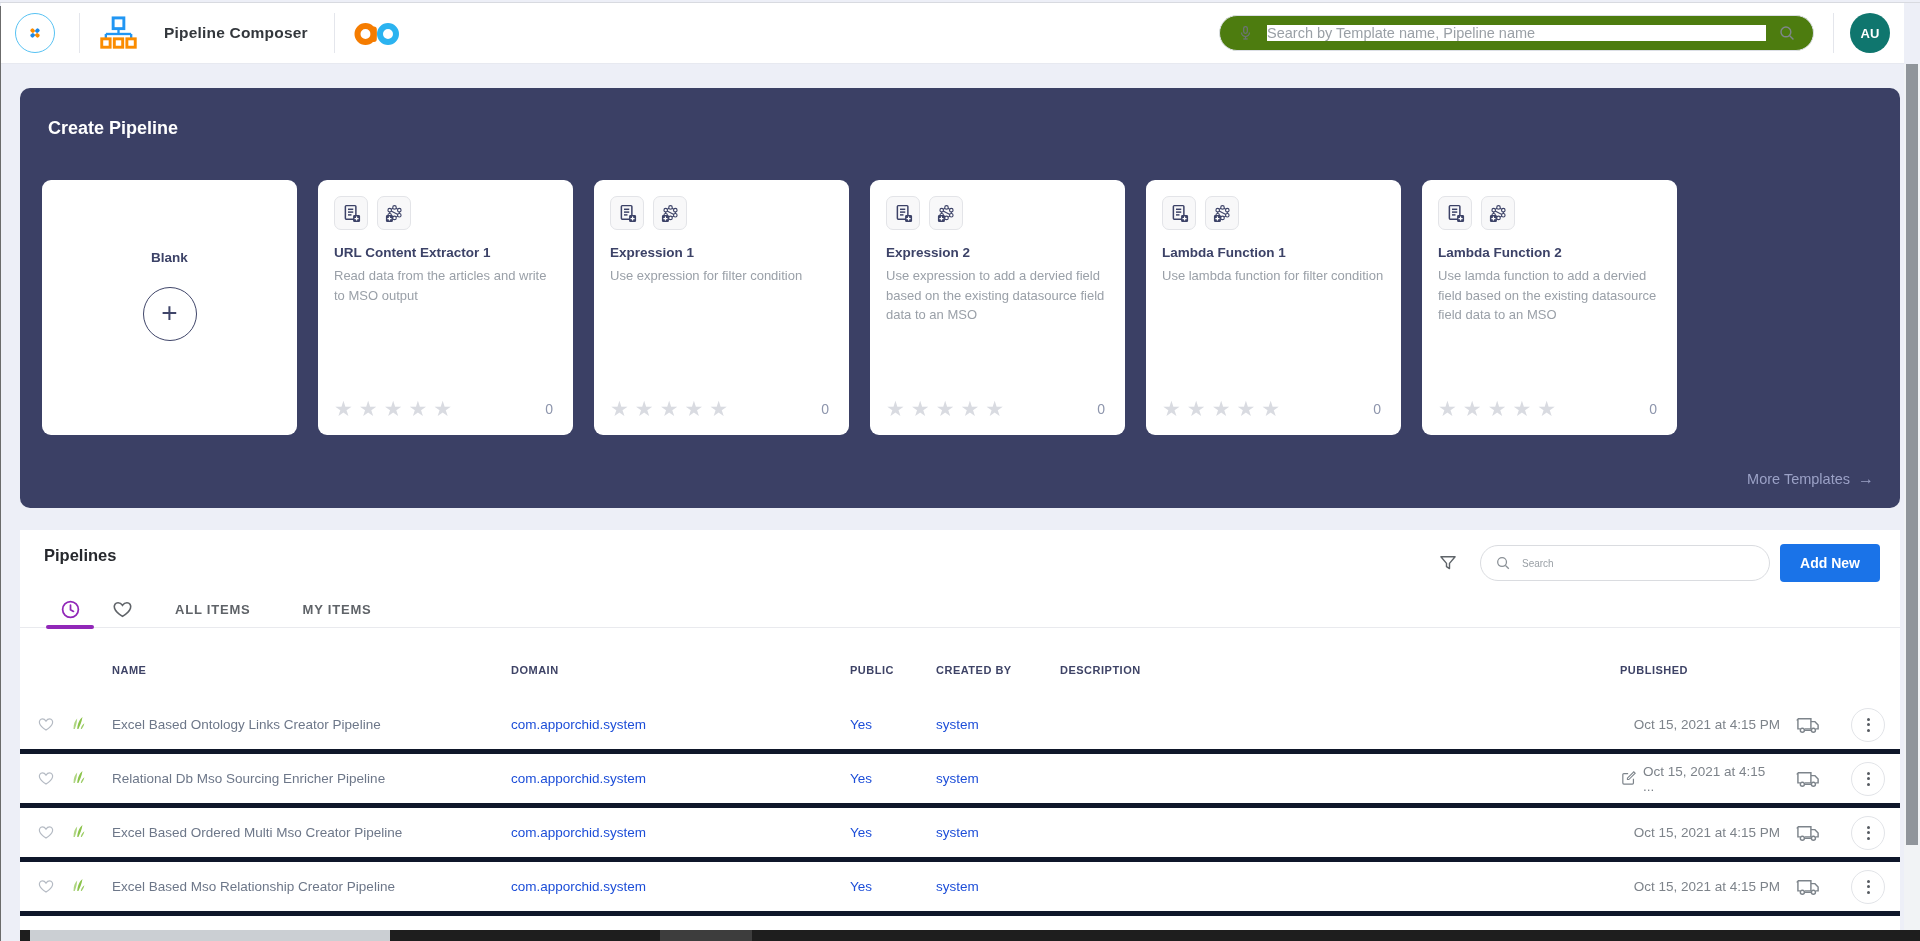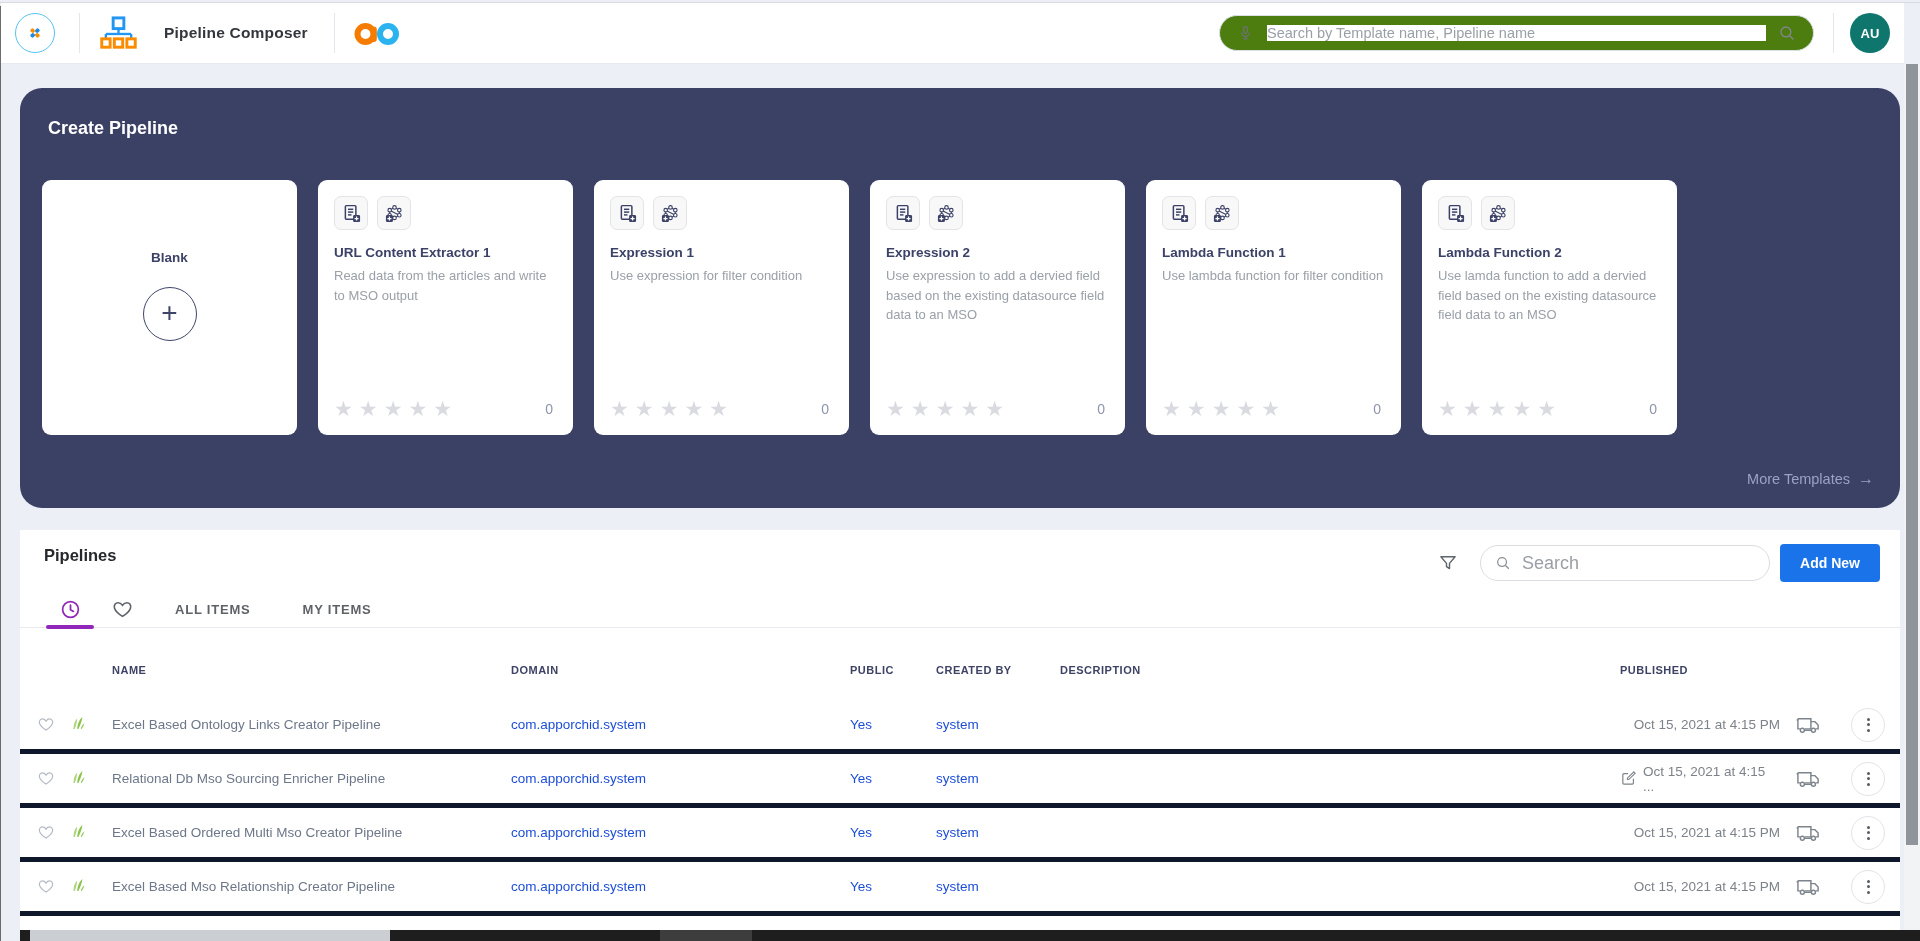--- a/index.html
+++ b/index.html
@@ -21,21 +21,21 @@
   .topsearch { width:595px; height:36px; border:1px solid #dcdfe6; border-radius:18px; display:flex;
                align-items:center; padding:0 16px; gap:12px; background:#4d7c0f; }
   .topsearch input { border:none; outline:none; flex:1; font-size:14.5px; color:#3c4043;
                      font-family:"Liberation Sans", sans-serif; }
   .topsearch input::placeholder { color:#9aa0a6; }
   .avatar { width:40px; height:40px; border-radius:50%; background:#0f766e; color:#fff; font-size:13px;
             font-weight:bold; display:flex; align-items:center; justify-content:center; cursor:pointer; }
 
   
   .hero { position:absolute; top:88px; left:20px; width:1880px; height:420px; background:#3b4065;
-          border-radius:22px; }
+          border-radius:10px; }
   .hero-title { position:absolute; top:30px; left:28px; color:#fff; font-size:18px; font-weight:bold; }
   .cards { position:absolute; top:92px; left:22px; display:flex; gap:21px; }
   .card { width:255px; height:255px; background:#fff; border-radius:9px; padding:16px; display:flex;
           flex-direction:column; cursor:pointer; }
   .blank-card { align-items:center; }
   .blank-label { margin-top:54px; font-size:13.5px; font-weight:bold; color:#3c4267; }
   .blank-circle { margin-top:22px; width:54px; height:54px; border-radius:50%; border:1.7px solid #3f4569;
                   display:flex; align-items:center; justify-content:center; font-size:28px; font-weight:300;
                   color:#3f4569; line-height:1; padding-bottom:3px; }
   .chip-row { display:flex; gap:9px; }
@@ -50,21 +50,21 @@
                display:flex; align-items:center; gap:8px; }
   .more-arrow { font-size:16px; }
 
   
   .pipelines { position:absolute; top:530px; left:20px; width:1880px; height:400px; background:#fff; }
   .pl-title { position:absolute; top:16px; left:24px; font-size:16.5px; font-weight:bold; color:#26282d; }
   .pl-controls { position:absolute; top:14px; right:20px; display:flex; align-items:center; }
   .funnel-wrap { margin-right:22px; cursor:pointer; display:flex; }
   .plsearch { width:290px; height:36px; border:1px solid #dadce0; border-radius:18px; display:flex;
               align-items:center; padding:0 14px; gap:10px; }
-  .plsearch input { border:none; outline:none; flex:1; font-size:18px; color:#3c4043;
+  .plsearch input { border:none; outline:none; flex:1; font-size:10px; color:#3c4043;
                     font-family:"Liberation Sans", sans-serif; }
   .plsearch input::placeholder { color:#9aa0a6; }
   .addnew-btn { margin-left:10px; width:100px; height:38px; background:#1a73e8; border:none; border-radius:4px;
                 color:#fff; font-size:14px; font-weight:bold; cursor:pointer; font-family:"Liberation Sans", sans-serif; }
 
   .tabs-bar { position:absolute; top:62px; left:0; width:100%; height:36px; border-bottom:1px solid #e9eaee;
               display:flex; align-items:center; padding-left:26px; }
   .tab { height:36px; display:flex; align-items:center; justify-content:center; cursor:pointer; position:relative; }
   .tab.icon-tab { width:48px; }
   .tab.text-tab { padding:0 15px; font-size:13px; font-weight:bold; color:#5f6368; letter-spacing:.8px; }

